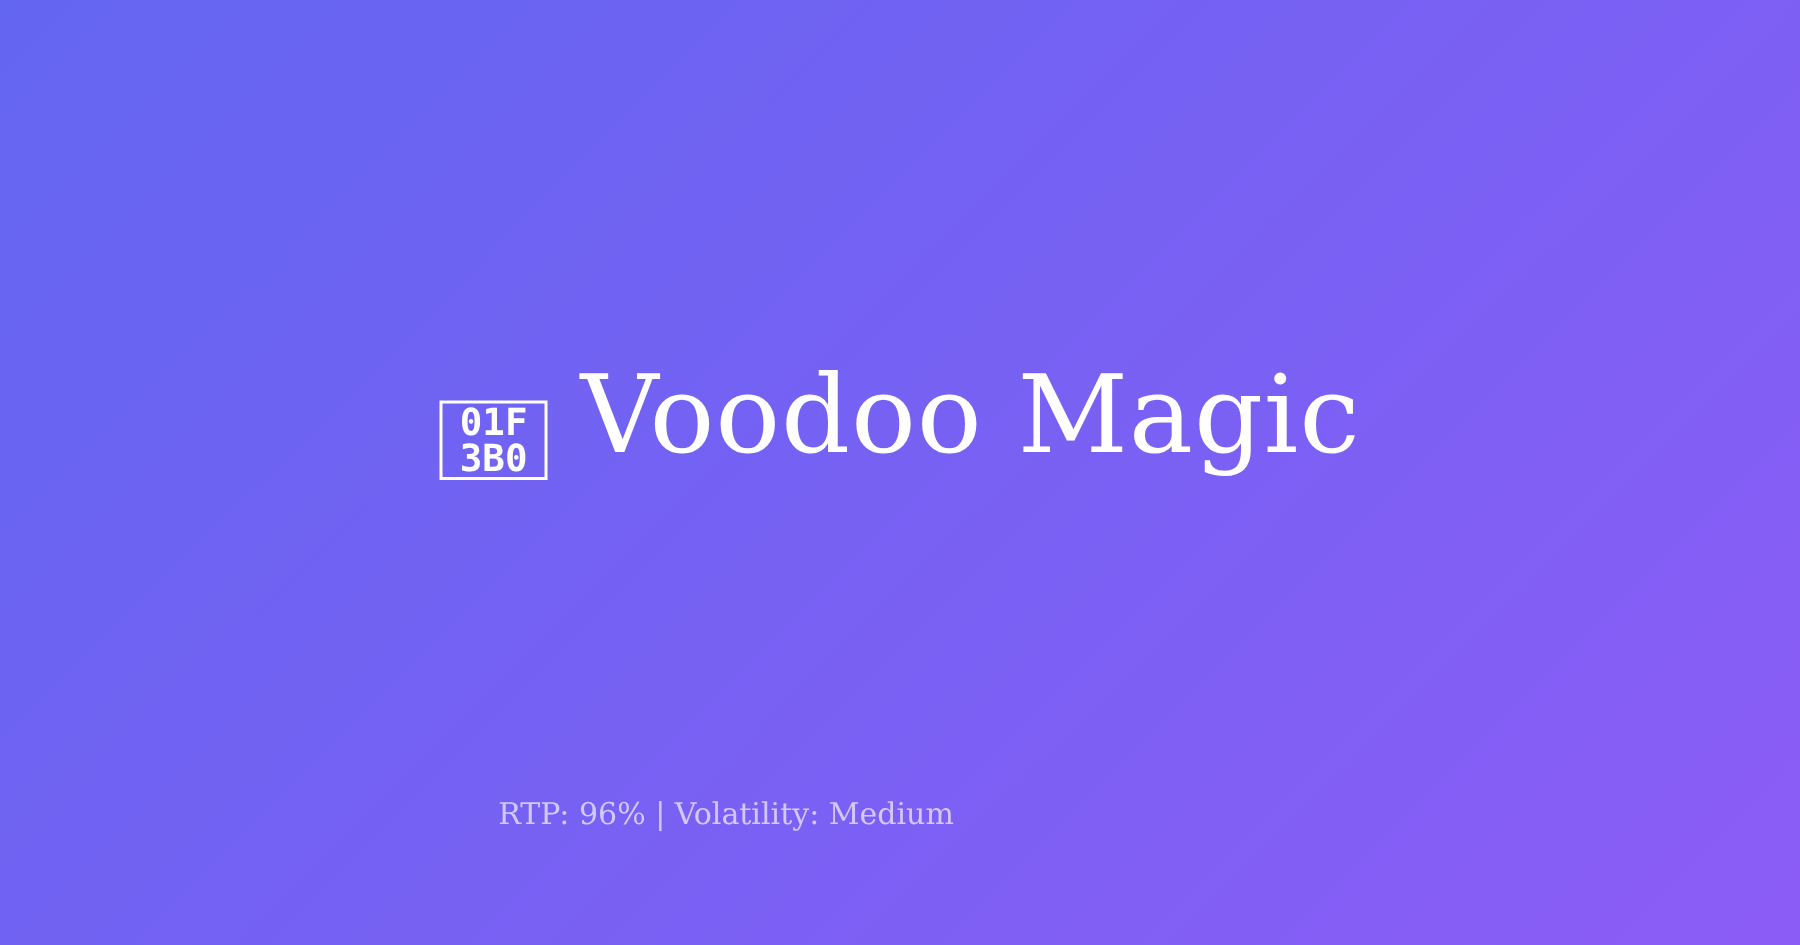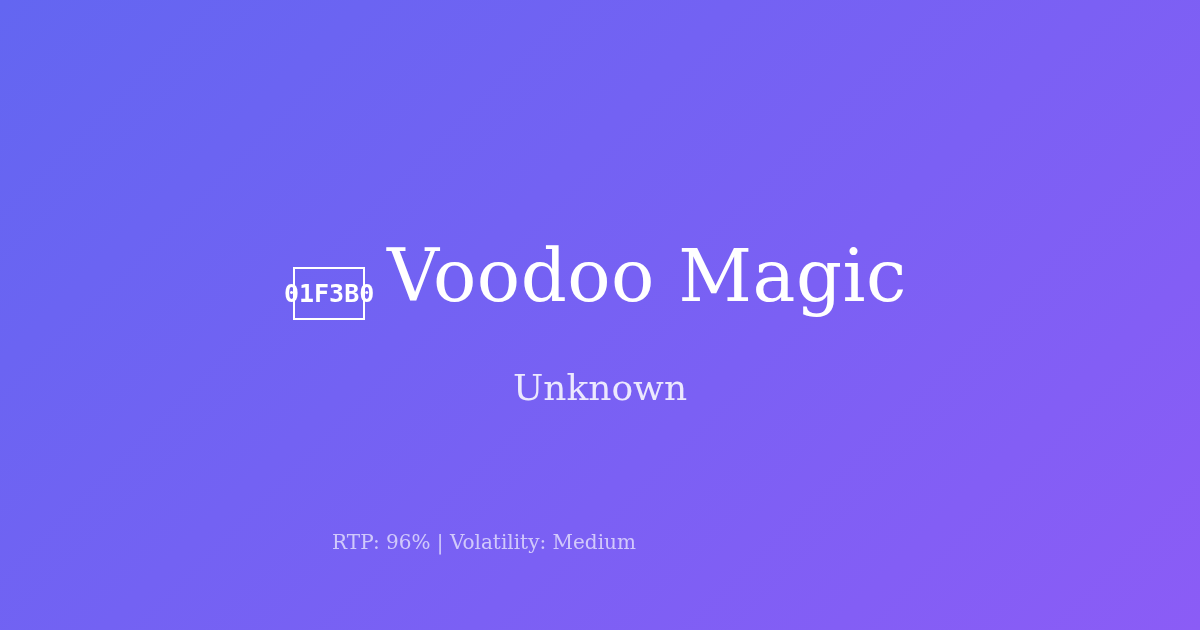--- a/index.html
+++ b/index.html
@@ -34,20 +34,21 @@
     width: 1200px;
     display: flex;
     align-items: center;
     justify-content: center;
     gap: 22px;
   }
 
   
   .tofu-glyph {
     display: inline-flex;
+    flex-direction: column;
     align-items: center;
     justify-content: center;
     width: 72px;
     height: 53px;
     border: 2px solid #ffffff;
     flex: none;
     line-height: 1;
     padding: 1px 0;
     margin-top: 36px;
   }
@@ -111,17 +112,16 @@
 
     <span class="tofu-glyph">
       <span class="tofu-line">01F</span>
       <span class="tofu-line">3B0</span>
     </span>
 
     <h1 class="game-title">Voodoo Magic</h1>
 
   </div>
 
-  <div class="game-subtitle">Unknown</div>
 
   <div class="game-stats">RTP: 96% | Volatility: Medium</div>
 
 </div>
 
 </body></html>

